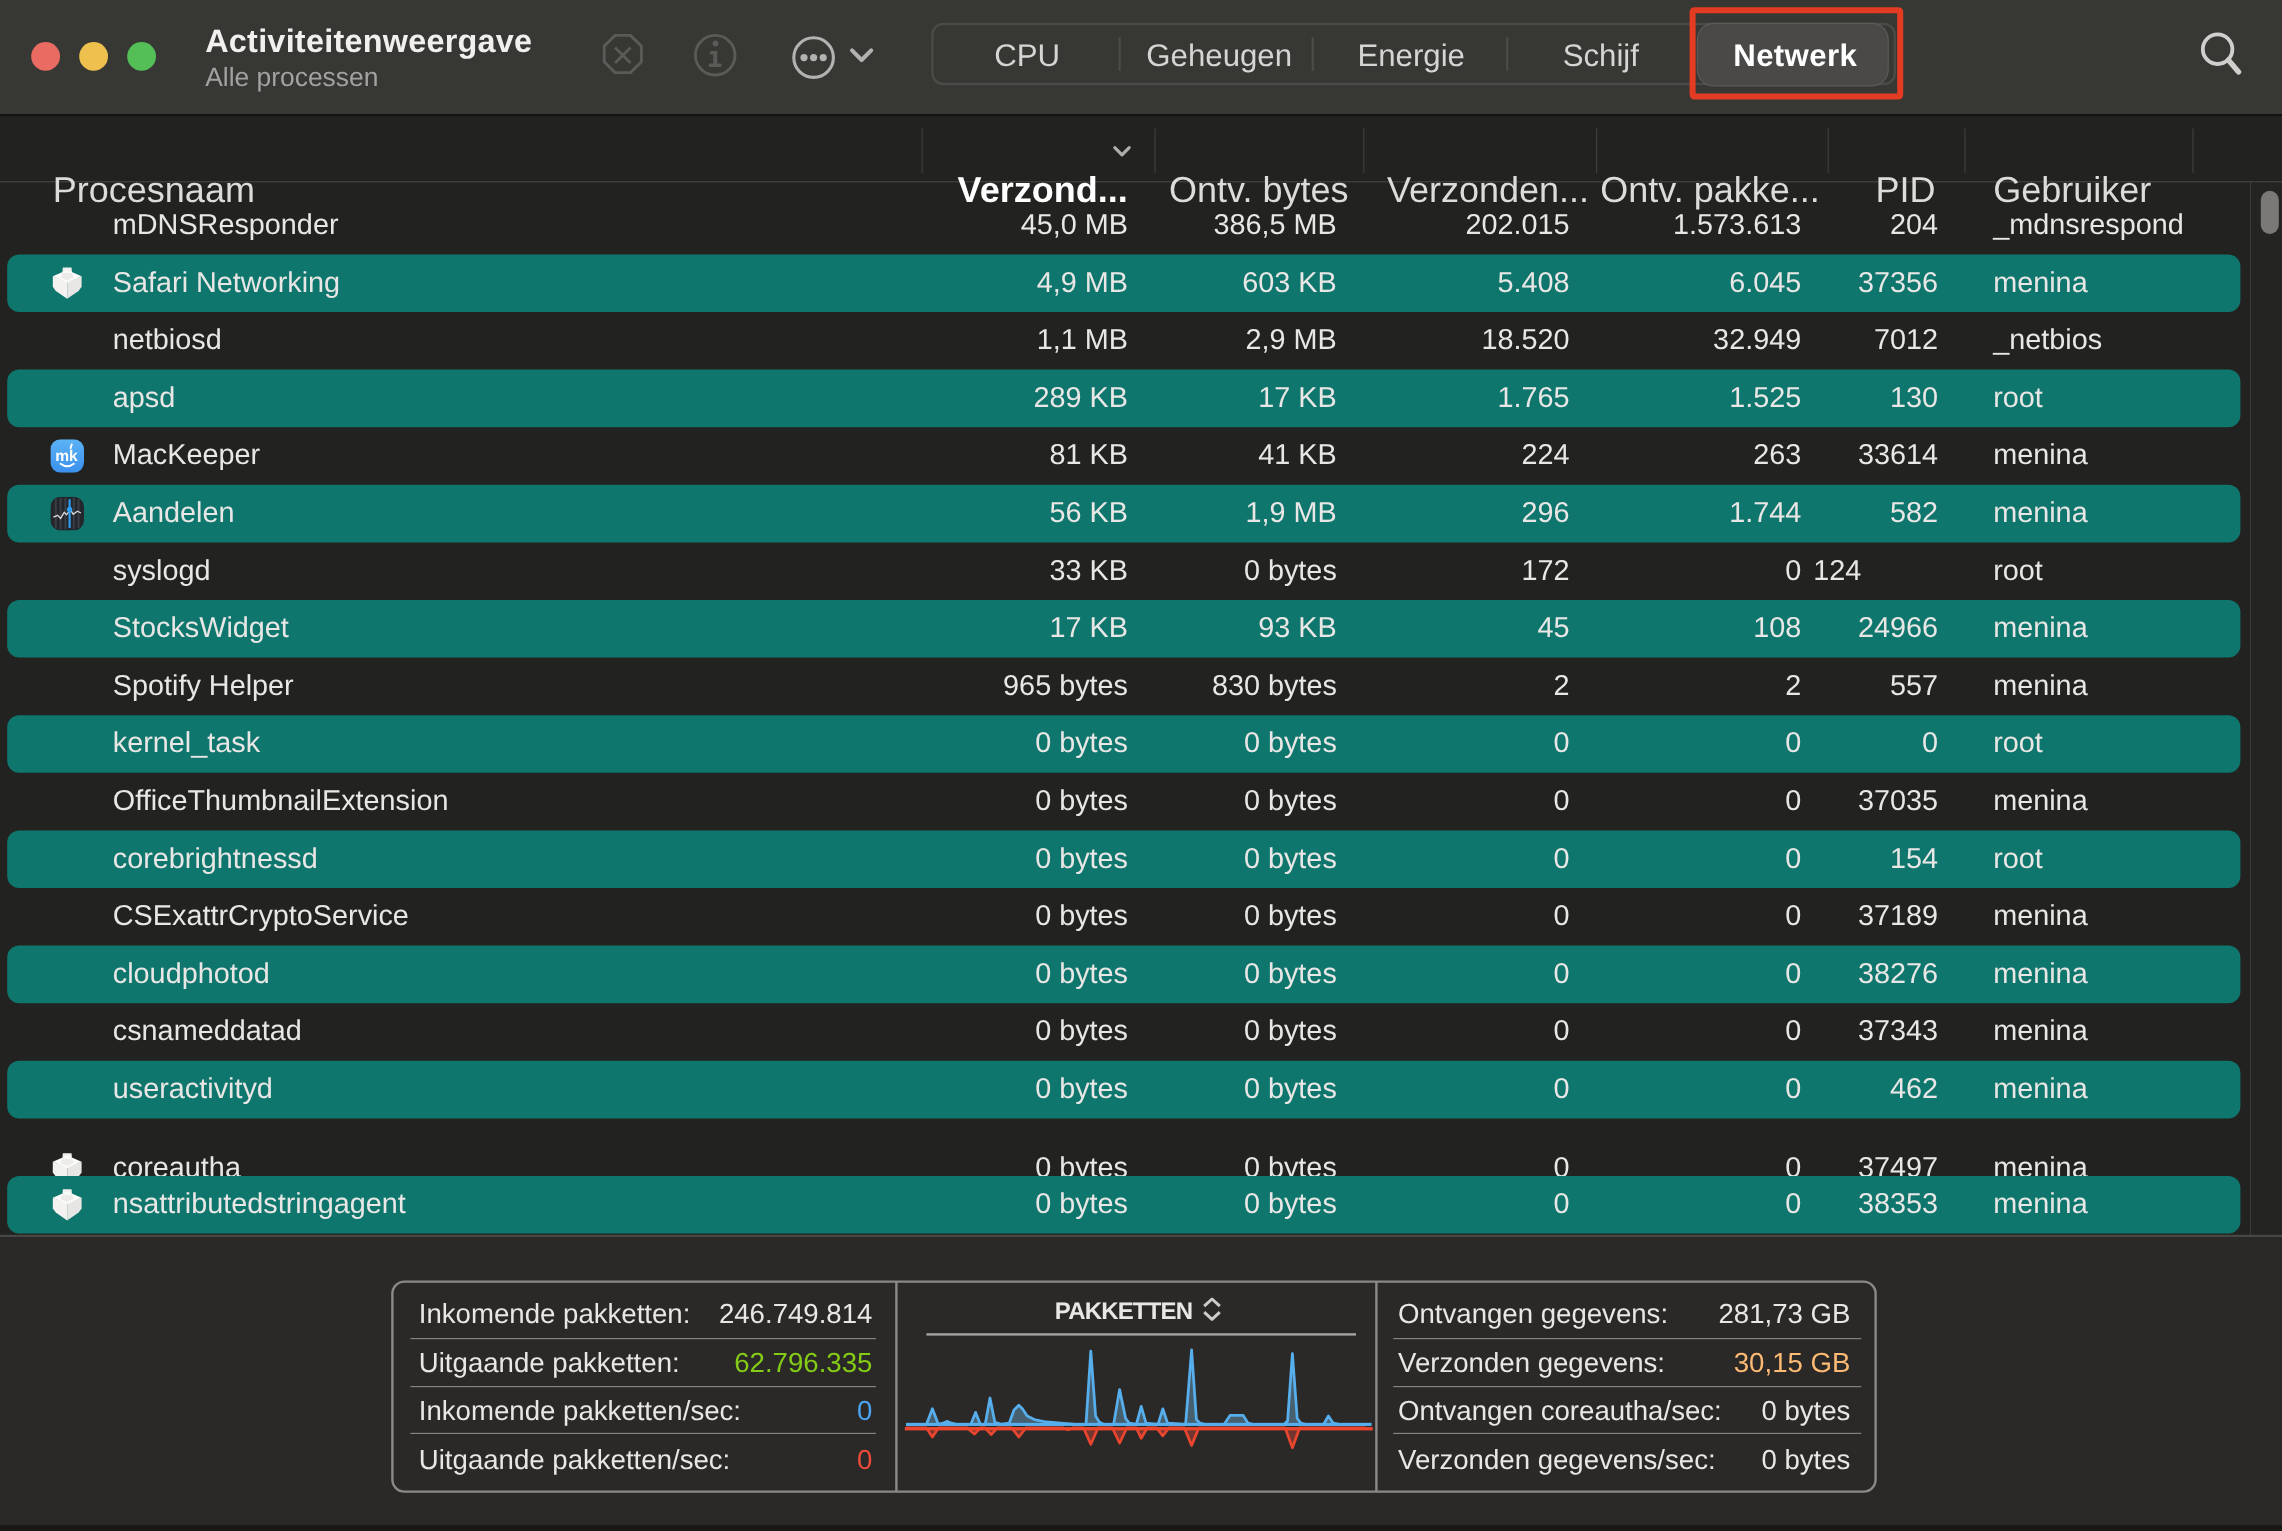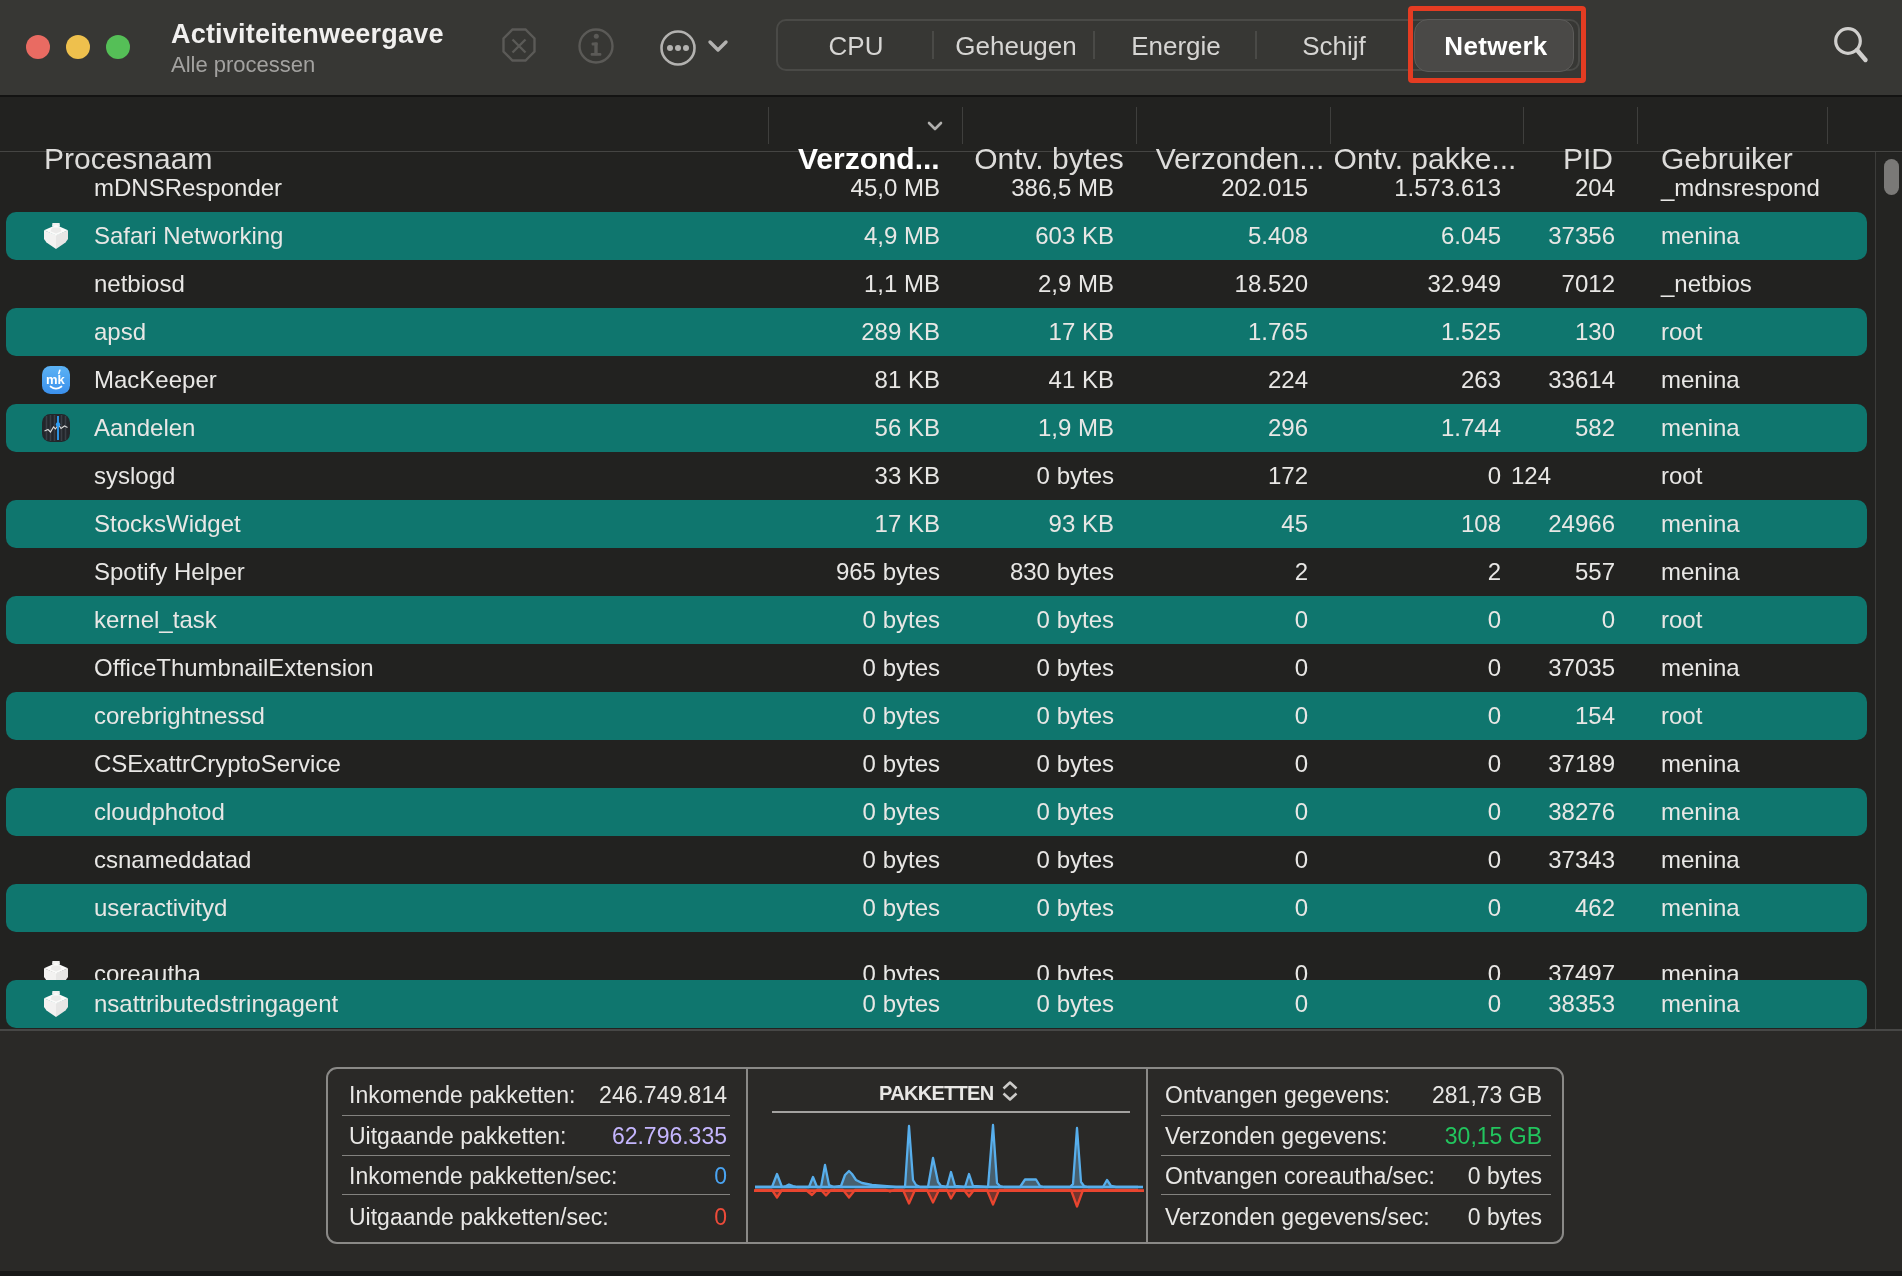--- a/index.html
+++ b/index.html
@@ -346,32 +346,32 @@
 <div class="abs" id="pakt" style="left:879px;top:1082px">PAKKETTEN</div>
 <svg class="abs" style="left:1002px;top:1081px" width="16" height="20" viewBox="0 0 16 20">
   <path d="M1.5 7.5 l6.5 -6 l6.5 6" stroke="#cccbc9" stroke-width="2.5" fill="none" stroke-linejoin="round"></path>
   <path d="M1.5 12.5 l6.5 6 l6.5 -6" stroke="#cccbc9" stroke-width="2.5" fill="none" stroke-linejoin="round"></path>
 </svg>
 <div class="abs" id="pline"></div>
 
 <div class="abs stat" style="left:349px;top:1095px;transform:translateY(-50%)">Inkomende pakketten:</div>
 <div class="abs stat" style="left:727px;top:1095px;transform:translate(-100%,-50%);color:#e8e7e5">246.749.814</div>
 <div class="abs stat" style="left:349px;top:1136px;transform:translateY(-50%)">Uitgaande pakketten:</div>
-<div class="abs stat" style="left:727px;top:1136px;transform:translate(-100%,-50%);color:#c4b5fd">62.796.335</div>
+<div class="abs stat" style="left:727px;top:1136px;transform:translate(-100%,-50%);color:#84cc16">62.796.335</div>
 <div class="abs stat" style="left:349px;top:1176px;transform:translateY(-50%)">Inkomende pakketten/sec:</div>
 <div class="abs stat" style="left:727px;top:1176px;transform:translate(-100%,-50%);color:#4aa4f2">0</div>
 <div class="abs stat" style="left:349px;top:1217px;transform:translateY(-50%)">Uitgaande pakketten/sec:</div>
 <div class="abs stat" style="left:727px;top:1217px;transform:translate(-100%,-50%);color:#ed4b3a">0</div>
 <div class="abs ssep" style="left:342px;top:1115px;width:388px"></div>
 <div class="abs ssep" style="left:342px;top:1155px;width:388px"></div>
 <div class="abs ssep" style="left:342px;top:1194px;width:388px"></div>
 <div class="abs stat" style="left:1165px;top:1095px;transform:translateY(-50%)">Ontvangen gegevens:</div>
 <div class="abs stat" style="left:1542px;top:1095px;transform:translate(-100%,-50%);color:#e8e7e5">281,73 GB</div>
 <div class="abs stat" style="left:1165px;top:1136px;transform:translateY(-50%)">Verzonden gegevens:</div>
-<div class="abs stat" style="left:1542px;top:1136px;transform:translate(-100%,-50%);color:#22c55e">30,15 GB</div>
+<div class="abs stat" style="left:1542px;top:1136px;transform:translate(-100%,-50%);color:#fdba74">30,15 GB</div>
 <div class="abs stat" style="left:1165px;top:1176px;transform:translateY(-50%)">Ontvangen coreautha/sec:</div>
 <div class="abs stat" style="left:1542px;top:1176px;transform:translate(-100%,-50%);color:#e8e7e5">0 bytes</div>
 <div class="abs stat" style="left:1165px;top:1217px;transform:translateY(-50%)">Verzonden gegevens/sec:</div>
 <div class="abs stat" style="left:1542px;top:1217px;transform:translate(-100%,-50%);color:#e8e7e5">0 bytes</div>
 <div class="abs ssep" style="left:1161px;top:1115px;width:390px"></div>
 <div class="abs ssep" style="left:1161px;top:1155px;width:390px"></div>
 <div class="abs ssep" style="left:1161px;top:1194px;width:390px"></div>
 <svg class="abs" style="left:750px;top:1115px" width="400" height="100" viewBox="0 0 400 100">
 <polygon points="5,72.0 5,72.0 22,72.0 27,59.0 32,72.0 36,71.0 39,69.5 43,71.0 47,72.0 59,72.0 63,62.0 67,72.0 71,72.0 75,50.0 79,70.0 84,72.0 91,71.0 95,60.0 99,56.0 102,59.0 106,65.0 112,68.0 122,70.0 134,71.0 146,72.0 155,72.0 159,11.0 163,65.0 166,70.0 170,72.0 178,72.0 183,43.0 188,67.0 191,71.0 197,72.0 201,57.0 205,71.0 215,72.0 219,59.0 223,71.0 238,72.0 243,10.0 247,68.0 250,71.0 254,72.0 270,72.0 275,64.5 286,64.5 290,71.0 294,72.0 320,72.0 323,69.0 327,13.0 331,67.0 334,71.0 338,72.0 353,72.0 357,65.0 361,71.0 366,72.0 388,72.0 388,72.0" fill="#47606f"></polygon>
 <polygon points="5,75.0 5,75.0 22,75.0 27,82.5 32,75.0 56,75.0 62,80.0 67,75.0 71,75.0 76,80.5 81,75.0 93,75.0 99,82.5 105,75.0 136,75.0 140,76.5 144,75.0 153,75.0 159,88.5 165,75.0 177,75.0 183,87.5 189,75.0 197,75.0 201,83.5 206,75.0 214,75.0 219,81.5 224,75.0 237,75.0 243,89.5 249,75.0 321,75.0 327,91.5 333,75.0 388,75.0 388,75.0" fill="#74352e"></polygon>

